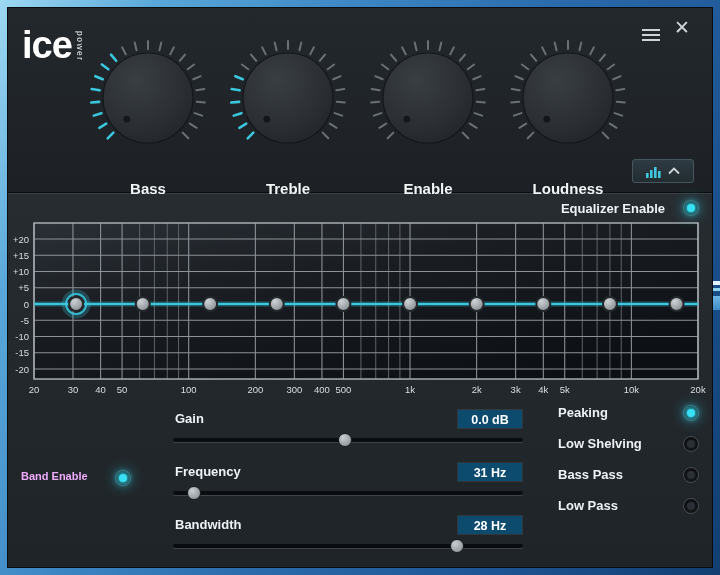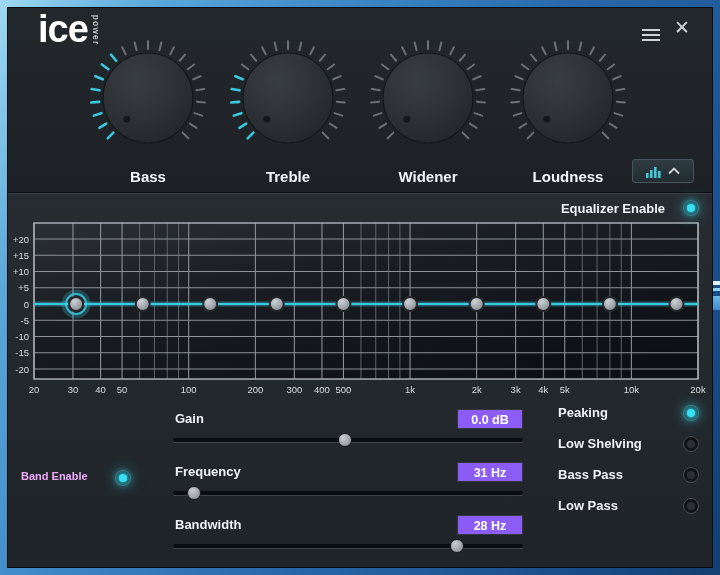--- a/index.html
+++ b/index.html
@@ -8,31 +8,31 @@
     background:linear-gradient(118deg,#9ed9f2 0%,#5aa8da 15%,#3c86c4 35%,#2a6aab 55%,#1d5493 78%,#123e71 100%);}
   .wp-streak{position:absolute;right:0;}
   .s1{top:281px;width:8px;height:4px;background:#dff4fc;}
   .s2{top:288px;width:8px;height:3px;background:#8fd3ee;}
   .s3{top:296px;width:8px;height:14px;background:linear-gradient(#6db7e4,#3f8cc6);}
 
   .window{position:absolute;left:7px;top:7px;width:706px;height:561px;background:#20252a;border:1px solid #0a0d10;box-sizing:border-box;}
   .top-panel{position:absolute;left:0;top:0;right:0;height:184px;background:linear-gradient(#23282c,#1d2125);border-bottom:1px solid #0b0e10;}
   .bottom-panel{position:absolute;left:0;top:185px;right:0;bottom:0;background:linear-gradient(#272c31,#1f2428);border-top:1px solid #3a4046;}
 
-  .logo{position:absolute;left:14px;top:2px;display:flex;z-index:2;margin-left:16px;}
+  .logo{position:absolute;left:14px;top:18px;display:flex;z-index:2;}
   .logo-ice{font-size:38px;font-weight:700;color:#ffffff;letter-spacing:-1px;line-height:1;}
   .logo-power{writing-mode:vertical-rl;font-size:8.5px;color:#e9edf0;letter-spacing:1.5px;margin:5px 0 0 3px;}
 
   .menu-btn{position:absolute;right:52px;top:18px;width:18px;cursor:pointer;z-index:2;}
   .menu-btn .bar{display:block;height:2px;background:#cfd4d8;margin:3px 0;}
   .close-btn{position:absolute;right:22px;top:10px;font-size:19px;color:#cfd4d8;cursor:pointer;z-index:2;line-height:1;}
 
   .knobs-row{position:absolute;left:80px;top:28px;width:540px;display:flex;gap:20px;z-index:1;}
   .knob-unit{width:120px;text-align:center;}
-  .knob-label{margin-top:4px;font-size:15px;font-weight:600;color:#f2f4f6;}
+  .knob-label{margin-top:16px;font-size:15px;font-weight:600;color:#f2f4f6;}
 
   .eq-toggle{position:absolute;right:18px;top:151px;width:62px;height:24px;z-index:2;
     background:linear-gradient(#2e3b42,#222c31);border:1px solid #46565e;border-radius:3px;
     display:flex;align-items:center;justify-content:center;gap:7px;cursor:pointer;padding:0;}
 
   .eq-enable-label{position:absolute;top:193px;right:47px;font-size:13px;font-weight:600;color:#eef2f5;z-index:2;text-align:center;}
   .radio{position:absolute;width:16px;height:16px;border-radius:50%;background:#14171a;border:1px solid #474d53;
     box-shadow:inset 0 1px 3px rgba(0,0,0,.7);box-sizing:border-box;cursor:pointer;z-index:2;}
   .radio::after{content:"";position:absolute;inset:3px;border-radius:50%;background:#2b3036;}
   .radio.active::after{background:#38e0f4;box-shadow:0 0 6px 2px rgba(56,224,244,.85),0 0 14px 5px rgba(56,224,244,.35);}
@@ -40,21 +40,21 @@
   #eqEnableRadio{left:675px;top:192px;}
   #bandEnableRadio{left:107px;top:462px;}
 
   .graph{position:absolute;left:0;top:211px;width:706px;height:184px;z-index:1;}
 
   .band-enable-label{position:absolute;left:13px;top:462px;font-size:11px;font-weight:600;color:#f0abfc;z-index:2;}
 
   .slider-area{position:absolute;left:165px;top:401px;width:350px;height:150px;z-index:2;}
   .slider-group{position:absolute;left:0;width:350px;height:46px;}
   .slider-label{position:absolute;left:2px;top:2px;font-size:13px;font-weight:600;color:#eef2f5;}
-  .value-box{position:absolute;right:0;top:0;width:66px;height:20px;background:#8b5cf6;border:1px solid #32373c;
+  .value-box{position:absolute;right:0;top:0;width:66px;height:20px;background:#0c4a6e;border:1px solid #32373c;
     color:#ffffff;font-size:12.5px;font-weight:700;text-align:center;line-height:20px;box-sizing:border-box;}
   .slider-track{position:absolute;left:0;right:0;top:29px;height:4px;background:#0a0d0f;border-radius:2px;
     box-shadow:0 1px 0 rgba(255,255,255,.14);cursor:pointer;}
   .slider-handle{position:absolute;top:-5px;width:14px;height:14px;border-radius:50%;
     background:radial-gradient(circle at 35% 30%,#c9ced2,#83898e);border:1px solid #1c2023;box-sizing:border-box;cursor:grab;}
 
   .filter-area{position:absolute;left:550px;top:389px;width:141px;z-index:2;}
   .filter-row{height:31px;display:flex;align-items:center;justify-content:space-between;cursor:pointer;}
   .filter-label{font-size:13px;font-weight:600;color:#eef2f5;}
 </style>
@@ -169,21 +169,21 @@
             <line x1="91.822954368179" y1="24.74010768559848" x2="97.01853875482047" y2="18.656859960798236" stroke="#6b7075" stroke-width="2" stroke-linecap="round"></line>
             <line x1="99.64183272437242" y1="33.198522637668816" x2="106.11396867937201" y2="28.49624061932903" stroke="#6b7075" stroke-width="2" stroke-linecap="round"></line>
             <line x1="105.27009709305305" y1="43.2485118141106" x2="112.66113335314334" y2="40.18704435518988" stroke="#6b7075" stroke-width="2" stroke-linecap="round"></line>
             <line x1="108.39672868916175" y1="54.33471121302868" x2="116.29823541392285" y2="53.083235492706834" stroke="#6b7075" stroke-width="2" stroke-linecap="round"></line>
             <line x1="108.84894935292327" y1="65.8444956906644" x2="116.8242880227883" y2="66.47216845648715" stroke="#6b7075" stroke-width="2" stroke-linecap="round"></line>
             <line x1="106.60176929846253" y1="77.14183272437242" x2="114.21022142882376" y2="79.613968679372" stroke="#6b7075" stroke-width="2" stroke-linecap="round"></line>
             <line x1="101.77936805335052" y1="87.6024296710815" x2="108.60048936818326" y2="91.78241818880909" stroke="#6b7075" stroke-width="2" stroke-linecap="round"></line>
             <line x1="94.64823227814082" y1="96.64823227814082" x2="100.30508652763322" y2="102.30508652763321" stroke="#6b7075" stroke-width="2" stroke-linecap="round"></line>
     <circle cx="60" cy="62" r="45" fill="url(#knobFaceGrad)" stroke="#15181a" stroke-width="1.2"></circle>
     <circle cx="38.78679656440357" cy="83.21320343559643" r="3.4" fill="#14171a"></circle>
-          </svg><div class="knob-label">Widener</div></div>
+          </svg><div class="knob-label">Enable</div></div>
         <div class="knob-unit"><svg width="120" height="124" viewBox="0 0 120 124">
             <line x1="25.35176772185917" y1="96.64823227814082" x2="19.694913472366785" y2="102.30508652763321" stroke="#6b7075" stroke-width="2" stroke-linecap="round"></line>
             <line x1="18.220631946649476" y1="87.6024296710815" x2="11.399510631816739" y2="91.78241818880909" stroke="#6b7075" stroke-width="2" stroke-linecap="round"></line>
             <line x1="13.398230701537472" y1="77.14183272437242" x2="5.789778571176242" y2="79.613968679372" stroke="#6b7075" stroke-width="2" stroke-linecap="round"></line>
             <line x1="11.15105064707673" y1="65.8444956906644" x2="3.175711977211705" y2="66.47216845648715" stroke="#6b7075" stroke-width="2" stroke-linecap="round"></line>
             <line x1="11.603271310838252" y1="54.33471121302868" x2="3.7017645860771466" y2="53.083235492706834" stroke="#6b7075" stroke-width="2" stroke-linecap="round"></line>
             <line x1="14.729902906946947" y1="43.2485118141106" x2="7.338866646856658" y2="40.18704435518988" stroke="#6b7075" stroke-width="2" stroke-linecap="round"></line>
             <line x1="20.358167275627572" y1="33.198522637668816" x2="13.886031320627993" y2="28.49624061932903" stroke="#6b7075" stroke-width="2" stroke-linecap="round"></line>
             <line x1="28.177045631821002" y1="24.74010768559848" x2="22.98146124517953" y2="18.656859960798236" stroke="#6b7075" stroke-width="2" stroke-linecap="round"></line>
             <line x1="37.75446551276221" y1="18.340680314769976" x2="34.122541514845835" y2="11.21262812126303" stroke="#6b7075" stroke-width="2" stroke-linecap="round"></line>

